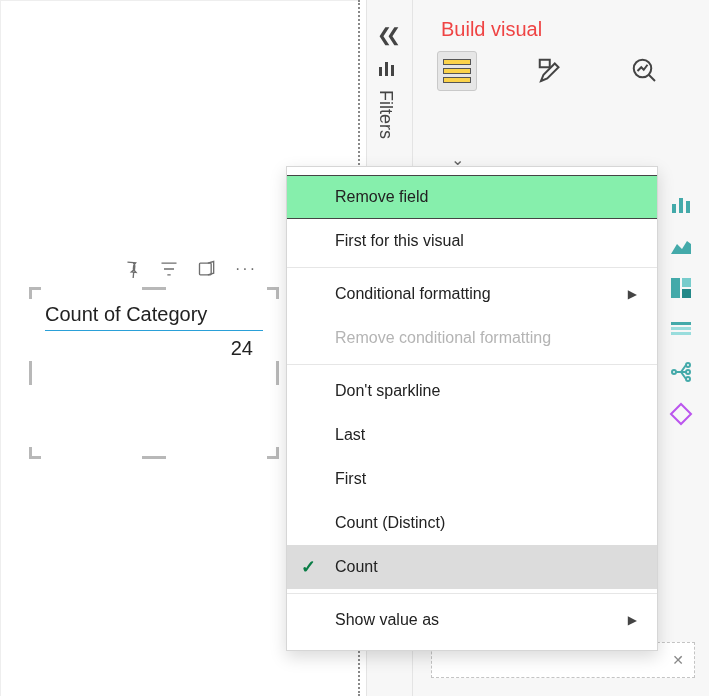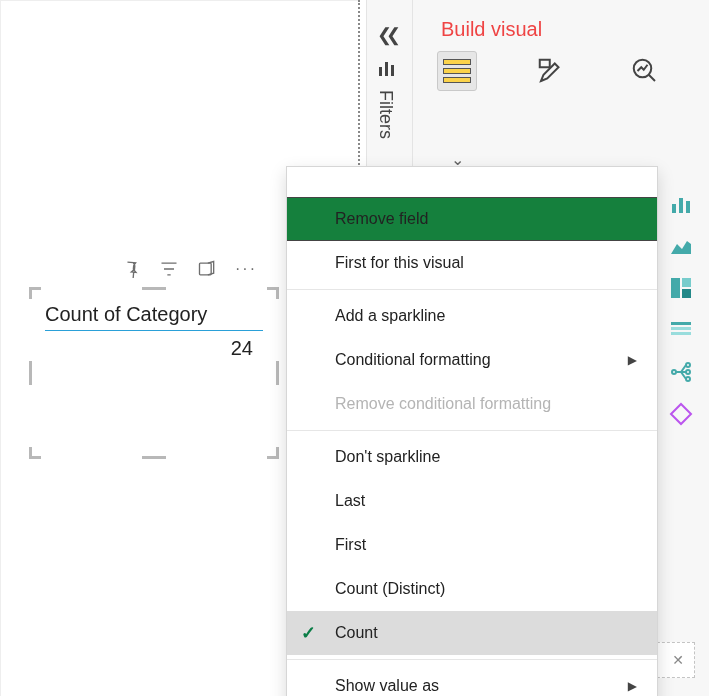--- a/index.html
+++ b/index.html
@@ -158,21 +158,21 @@
   padding: 8px 0;
   z-index: 50;
 }
 .menu-item {
   display: flex; align-items: center;
   height: 44px;
   padding: 0 20px 0 48px;
   font-size: 16px; color: #222;
   position: relative;
 }
-.menu-item.highlight { background: #15803d; border: 1px solid #444; border-left:none; border-right:none;margin-top:22px;}
+.menu-item.highlight { background: #86efac; border: 1px solid #444; border-left:none; border-right:none;}
 .menu-item.selected { background: #dcdcdc; }
 .menu-item.disabled { color: #b4b4b4; }
 .menu-sep { height: 1px; background: #e6e6e6; margin: 4px 0; }
 .submenu-arrow {
   margin-left: auto; font-size: 12px; color: #444;
 }
 .check { position: absolute; left: 14px; color: #0a7d46; font-size: 18px; font-weight: bold;}
 </style>
 </head>
 <body>
@@ -287,23 +287,20 @@
 
 <div class="context-menu" id="ctx">
     <div class="menu-item highlight">
       <span>Remove field</span>
     </div>
     <div class="menu-item">
       <span>First for this visual</span>
     </div>
     <div class="menu-sep"></div>
     <div class="menu-item">
-      <span>Add a sparkline</span>
-    </div>
-    <div class="menu-item">
       <span>Conditional formatting</span>
       <span class="submenu-arrow">▶</span>
     </div>
     <div class="menu-item disabled">
       <span>Remove conditional formatting</span>
     </div>
     <div class="menu-sep"></div>
     <div class="menu-item">
       <span>Don't sparkline</span>
     </div>

